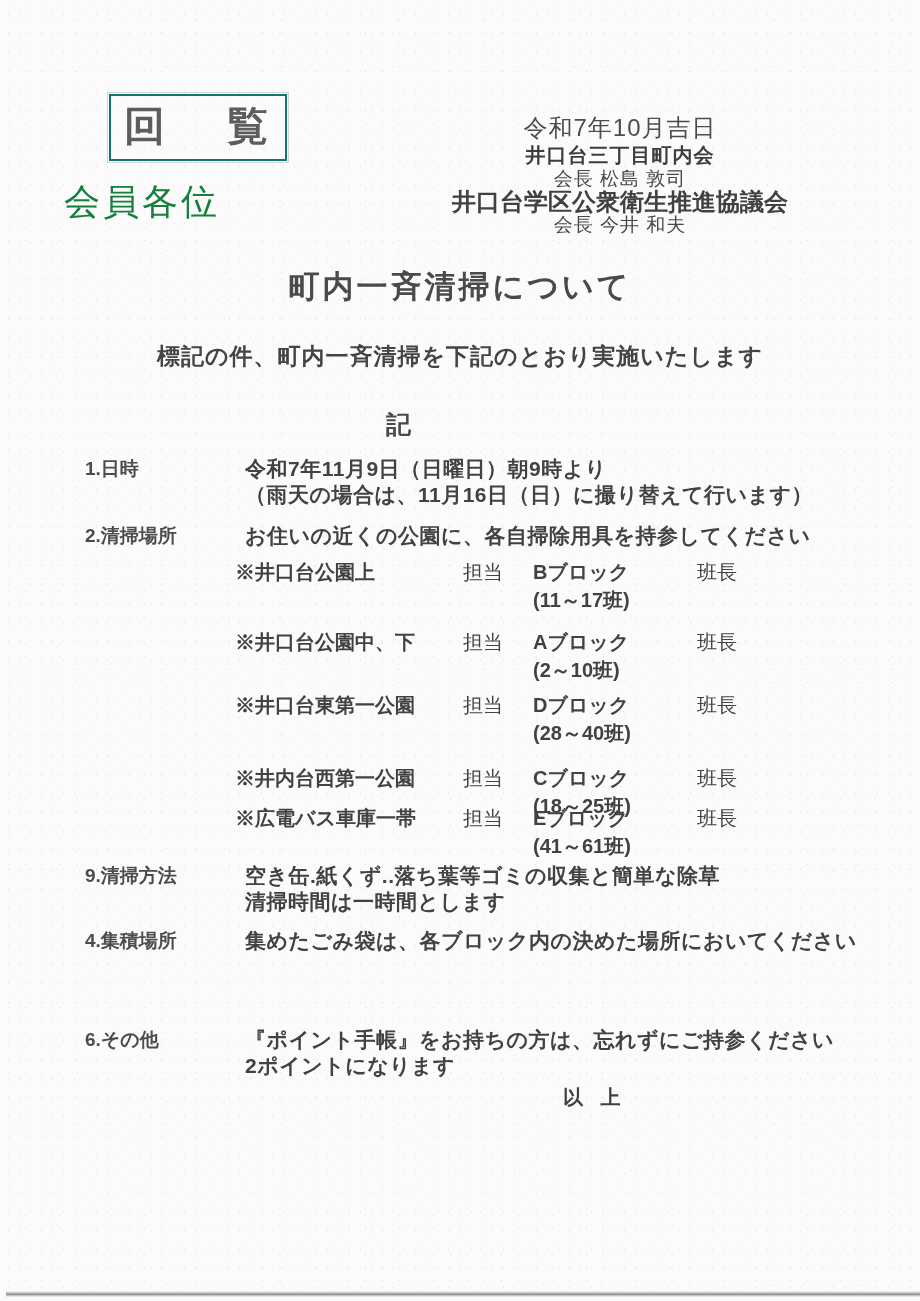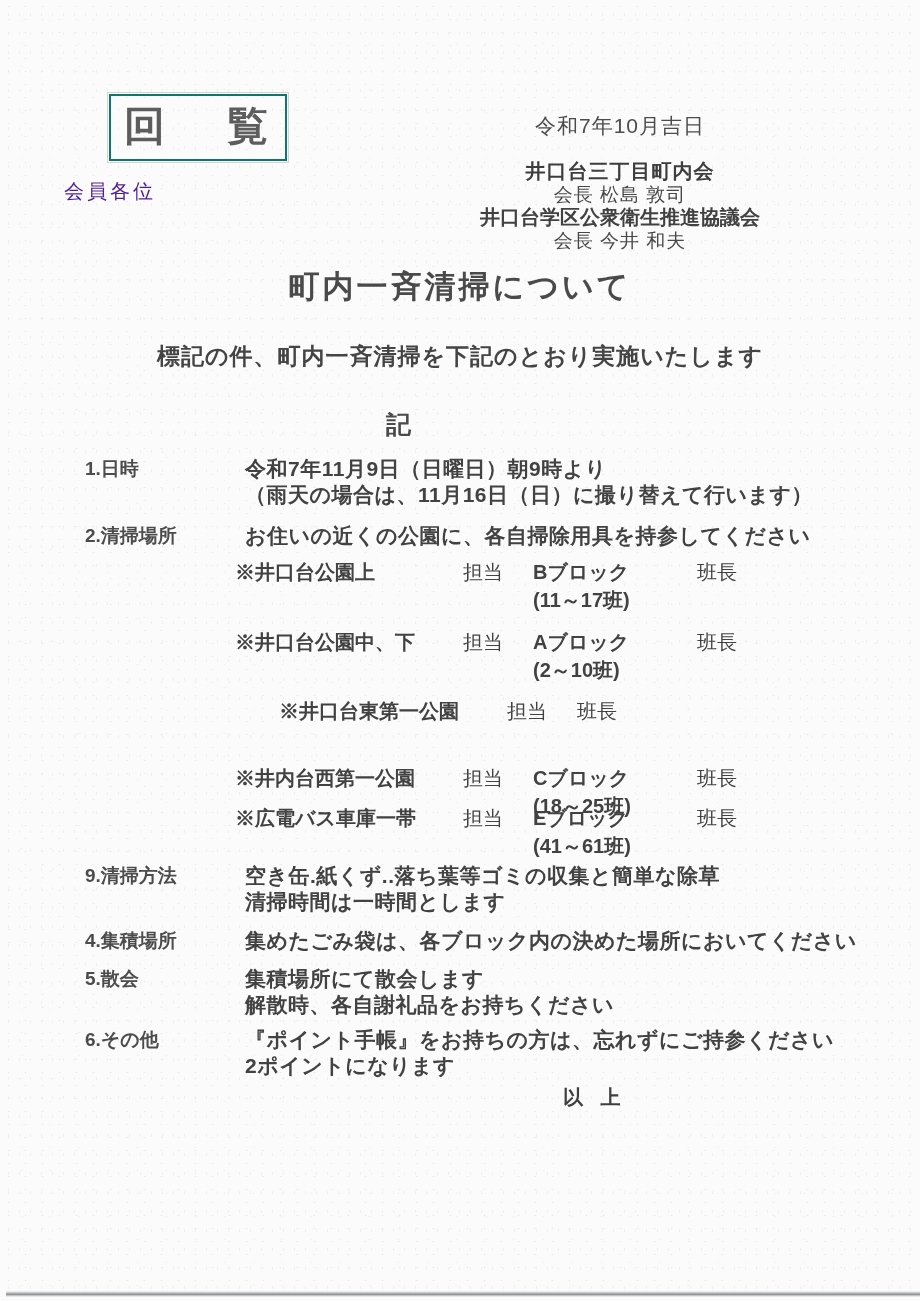--- a/index.html
+++ b/index.html
@@ -28,29 +28,29 @@
     border:2px solid #0f766e;outline:1px solid #d4d4d4;outline-offset:1px;
     box-sizing:border-box;white-space:nowrap;overflow:hidden;margin-left:8px;
   }
   .kairan-box span{
     display:block;padding-left:13px;line-height:61px;
     font-size:41px;font-weight:600;color:#5d5d5d;letter-spacing:62px;
   }
 
   .recipient{
     position:absolute;left:64px;top:178px;
-    font-size:20px;font-weight:500;color:#4c1d95;letter-spacing:3px;
+    font-size:36px;font-weight:500;color:#15803d;letter-spacing:3px;
   }
 
   
   .sender{position:absolute;left:452px;top:112px;width:336px;text-align:center;}
-  .sender .date{font-size:21px;color:#4c4c4c;font-weight:500;letter-spacing:1px;margin-bottom:20px;}
+  .sender .date{font-size:24px;color:#4c4c4c;font-weight:500;letter-spacing:1px;}
   .sender .org1{font-size:20px;font-weight:700;color:#3d3d3d;line-height:23px;letter-spacing:1px;}
   .sender .chair{font-size:19px;font-weight:500;color:#474747;line-height:23px;letter-spacing:1px;}
-  .sender .org2{font-size:20px;font-weight:600;color:#414141;line-height:23px;}
+  .sender .org2{font-size:24px;font-weight:600;color:#414141;line-height:23px;}
 
   .doc-title{
     position:absolute;left:0;top:266px;width:920px;text-align:center;
     font-size:31px;font-weight:600;color:#4a4a4a;letter-spacing:3px;
   }
   .doc-lead{
     position:absolute;left:0;top:341px;width:920px;text-align:center;
     font-size:23px;font-weight:600;color:#444;letter-spacing:1px;
   }
   .record-mark{
@@ -67,21 +67,21 @@
   .section.s3{top:863px;}
   .section.s4{top:928px;}
   .section.s5{top:966px;}
   .section.s6{top:1027px;}
 
   
   .locations{position:absolute;left:235px;top:556px;width:620px;}
   .loc-row{position:absolute;left:0;display:flex;font-size:20px;line-height:28px;color:#424242;}
   .loc-row:nth-of-type(1){top:2px;justify-content:flex-end;}
   .loc-row:nth-of-type(2){top:72px;}
-  .loc-row:nth-of-type(3){top:141px;margin-left:44px;}
+  .loc-row:nth-of-type(3){top:135px;}
   .loc-row:nth-of-type(4){top:208px;}
   .loc-row:nth-of-type(5){top:248px;}
   .loc-name{width:228px;flex:none;font-weight:600;}
   .loc-duty{width:70px;flex:none;font-weight:500;}
   .loc-block{width:164px;flex:none;font-weight:600;}
   .loc-leader{font-weight:500;}
 
   .closing{
     position:absolute;left:563px;top:1084px;
     font-size:20px;font-weight:700;color:#3f3f3f;letter-spacing:6px;
@@ -148,20 +148,24 @@
       <div class="loc-duty">担当</div>
       <div class="loc-block">
         <div>Aブロック</div>
         <div>(2～10班)</div>
       </div>
       <div class="loc-leader">班長</div>
     </div>
     <div class="loc-row">
       <div class="loc-name">※井口台東第一公園</div>
       <div class="loc-duty">担当</div>
+      <div class="loc-block">
+        <div>Dブロック</div>
+        <div>(28～40班)</div>
+      </div>
       <div class="loc-leader">班長</div>
     </div>
     <div class="loc-row">
       <div class="loc-name">※井内台西第一公園</div>
       <div class="loc-duty">担当</div>
       <div class="loc-block">
         <div>Cブロック</div>
         <div>(18～25班)</div>
       </div>
       <div class="loc-leader">班長</div>
@@ -185,27 +189,20 @@
     </div>
   </div>
 
   <div class="section s4">
     <div class="sec-label">4.集積場所</div>
     <div class="sec-body">
       <div>集めたごみ袋は、各ブロック内の決めた場所においてください</div>
     </div>
   </div>
 
-  <div class="section s5">
-    <div class="sec-label">5.散会</div>
-    <div class="sec-body">
-      <div>集積場所にて散会します</div>
-      <div>解散時、各自謝礼品をお持ちください</div>
-    </div>
-  </div>
 
   <div class="section s6">
     <div class="sec-label">6.その他</div>
     <div class="sec-body">
       <div>『ポイント手帳』をお持ちの方は、忘れずにご持参ください</div>
       <div>2ポイントになります</div>
     </div>
   </div>
 
   <div class="closing">以 上</div>

